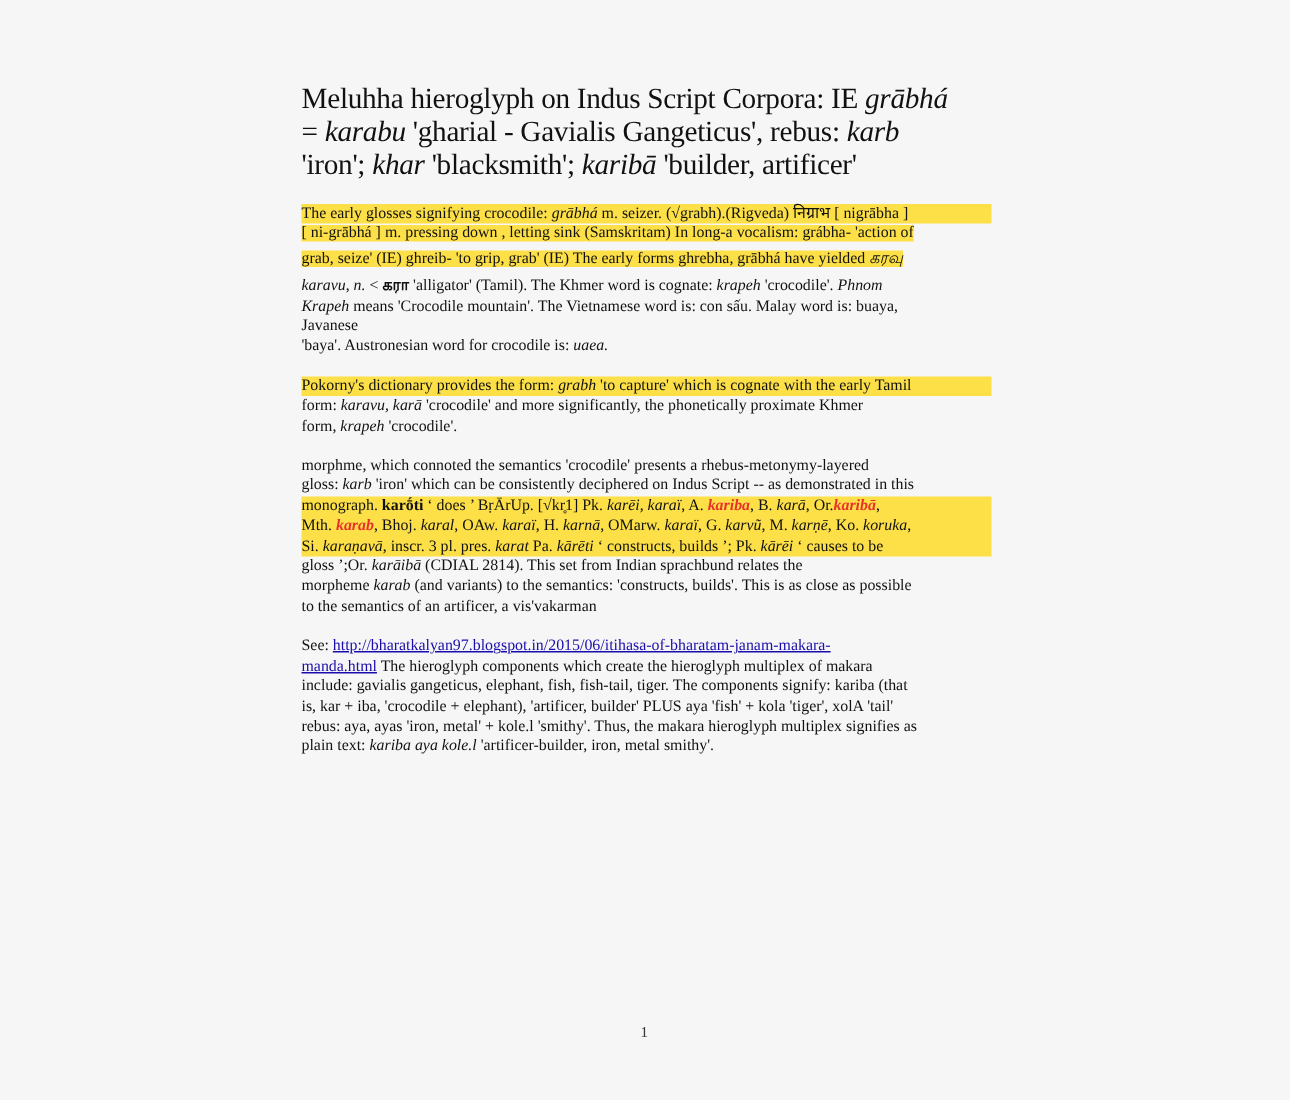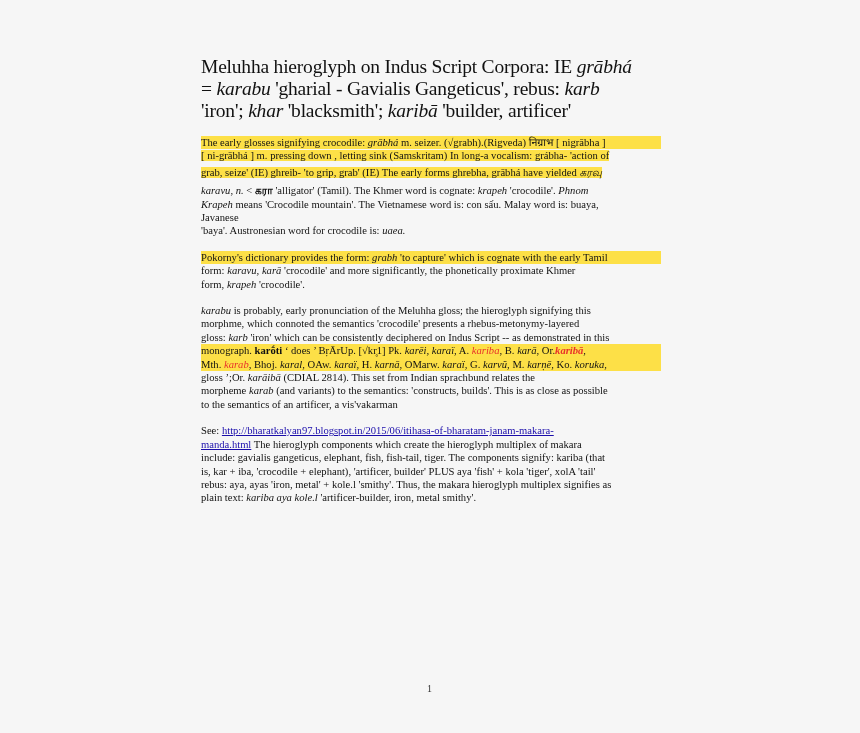--- a/index.html
+++ b/index.html
@@ -25,21 +25,21 @@
   }
   .para {
     font-size: 10.6px;
     line-height: 13.4px;
     margin: 0 0 13px 0;
   }
   .para p { margin: 0; }
   .hl { background: #fde047; }
   .it { font-style: italic; }
   .b { font-weight: bold; }
-  .red { color: #e8312a; font-style: italic; }
+  .red { color: #e8312a; font-style: italic; font-weight: bold; }
   .redb { color: #e8312a; font-style: italic; font-weight: bold; }
   .tamil { font-style: italic; font-weight: normal; }
   a.link { color: #1a0dab; text-decoration: underline; margin-top: 16px; }
   .p1 .line { display: block; line-height: 18px; }
   .pagenum {
     position: absolute;
     left: 427px; top: 683px;
     font-size: 10px;
     color: #333;
     font-family: "Liberation Serif", serif;
@@ -66,25 +66,25 @@
     <span class="line" style="line-height:14px"><span>'baya'. Austronesian word for crocodile is: </span><span class="it">uaea.</span></span>
   </div>
 
   <div class="para">
     <p class="hl"><span>Pokorny's dictionary provides the form: </span><span class="it">grabh</span><span> 'to capture' which is cognate with the early Tamil</span></p>
     <p><span>form: </span><span class="it">karavu, karā</span><span> 'crocodile' and more significantly, the phonetically proximate Khmer</span></p>
     <p><span>form, </span><span class="it">krapeh</span><span> 'crocodile'.</span></p>
   </div>
 
   <div class="para">
-    <p><span class="it">karabu</span><span> is probably, early pronunciation of the Meluhha gloss; the hieroglyph signifying this</span></p>
     <p><span>morphme, which connoted the semantics 'crocodile' presents a rhebus-metonymy-layered</span></p>
     <p><span>gloss: </span><span class="it">karb</span><span> 'iron' which can be consistently deciphered on Indus Script -- as demonstrated in this</span></p>
     <p class="hl"><span>monograph.  </span><span class="b">karṓti</span><span> ‘ does ’ BṛĀrUp. [√kr̥1] Pk. </span><span class="it">karēi, karaï</span><span>, A. </span><span class="red">kariba</span><span>, B. </span><span class="it">karā</span><span>, Or.</span><span class="redb">karibā</span><span>,</span></p>
     <p class="hl"><span>Mth. </span><span class="red">karab</span><span>, Bhoj. </span><span class="it">karal</span><span>, OAw. </span><span class="it">karaï</span><span>, H. </span><span class="it">karnā</span><span>, OMarw. </span><span class="it">karaï</span><span>, G. </span><span class="it">karvũ</span><span>, M. </span><span class="it">karṇē</span><span>, Ko. </span><span class="it">koruka</span><span>,</span></p>
+    <p class="hl"><span>Si. </span><span class="it">karaṇavā</span><span>, inscr. 3 pl. pres. </span><span class="it">karat</span><span>  Pa. </span><span class="it">kārēti</span><span> ‘ constructs, builds ’; Pk. </span><span class="it">kārēi</span><span> ‘ causes to be</span></p>
     <p><span>gloss ’;Or. </span><span class="it">karāibā</span><span> (CDIAL 2814). This set from Indian sprachbund relates the</span></p>
     <p><span>morpheme </span><span class="it">karab</span><span> (and variants) to the semantics: 'constructs, builds'. This is as close as possible</span></p>
     <p><span>to the semantics of an artificer, a vis'vakarman</span></p>
   </div>
 
   <div class="para">
     <p><span>See: </span><a class="link">http://bharatkalyan97.blogspot.in/2015/06/itihasa-of-bharatam-janam-makara-</a></p>
     <p><a class="link">manda.html</a><span> The hieroglyph components which create the hieroglyph multiplex of makara</span></p>
     <p><span>include: gavialis gangeticus, elephant, fish, fish-tail, tiger. The components signify: kariba (that</span></p>
     <p><span>is, kar + iba, 'crocodile + elephant), 'artificer, builder' PLUS aya 'fish' + kola 'tiger', xolA 'tail'</span></p>

